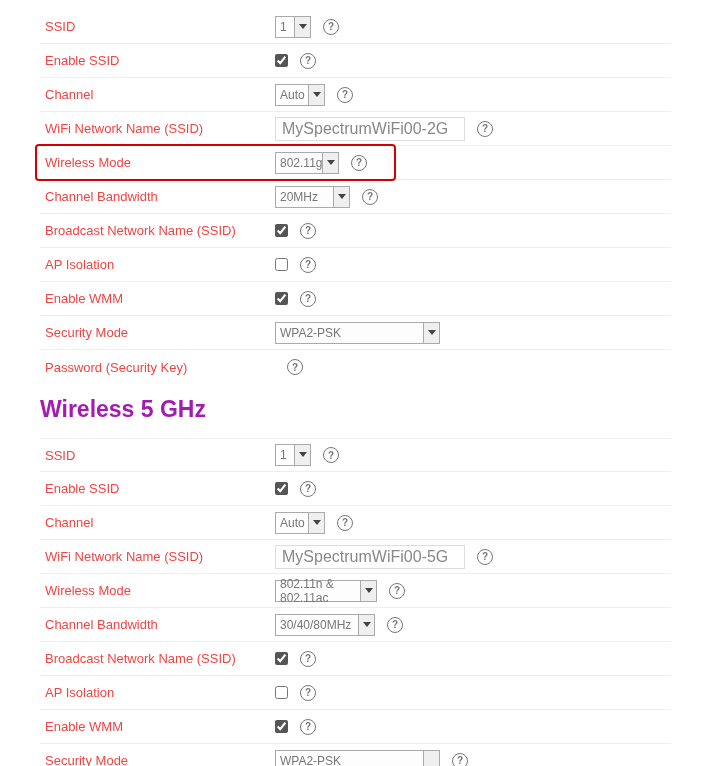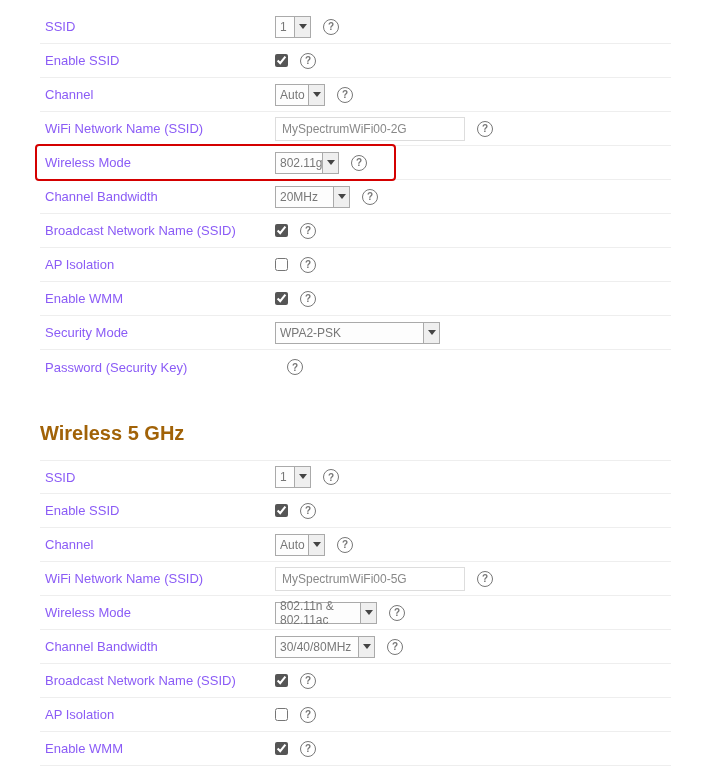--- a/index.html
+++ b/index.html
@@ -6,37 +6,37 @@
   body {
     margin: 0;
     font-family: Arial, Helvetica, sans-serif;
     font-size: 13px;
     color: #888;
     background: #fff;
     padding: 10px 30px 10px 40px;
     width: 701px;
   }
   .section-title {
-    font-size: 20px;
+    font-size: 23px;
     font-weight: 600;
-    color: #a16207;
-    margin: 38px 0 10px 0;
+    color: #a21caf;
+    margin: 12px 0 10px 0;
     padding-bottom: 5px;
   }
   .row {
     display: flex;
     align-items: center;
     min-height: 34px;
     border-bottom: 1px solid #eee;
   }
   .row.no-border { border-bottom: none; }
   .label-cell {
     width: 235px;
     padding-left: 5px;
-    color: #8b5cf6;
+    color: #ef4444;
     font-size: 13px;
   }
   .control-cell {
     display: flex;
     align-items: center;
     flex: 1;
   }
   .sel {
     font-family: Arial, Helvetica, sans-serif;
     font-size: 12px;
@@ -58,21 +58,21 @@
     width: 16px;
     background: #efefef;
     border-left: 1px solid #aaa;
     display: flex;
     align-items: center;
     justify-content: center;
   }
   .sel-arrow svg { display:block; }
   .txt {
     font-family: Arial, Helvetica, sans-serif;
-    font-size: 12px;
+    font-size: 16px;
     color: #888;
     height: 24px;
     width: 190px;
     border: 1px solid #ddd;
     background: #fff;
     padding: 2px 6px;
   }
   .chk {
     width: 13px;
     height: 13px;

